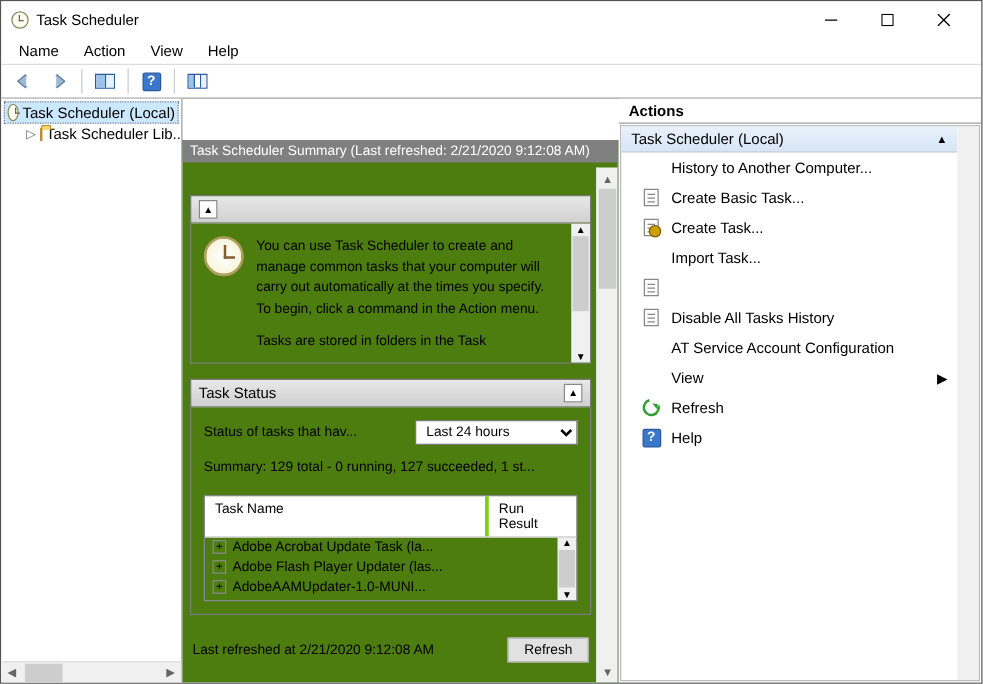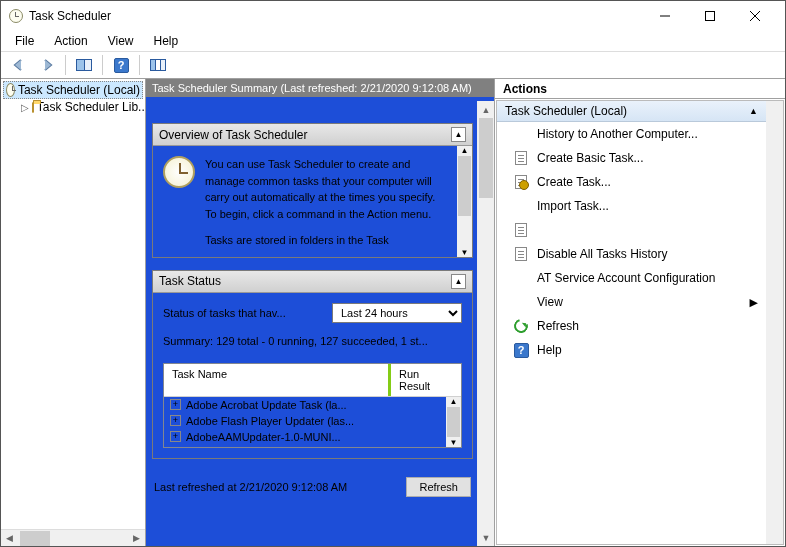--- a/index.html
+++ b/index.html
@@ -16,21 +16,21 @@
 .body { flex:1; display:flex; min-height:0; }
 .left-pane { width:145px; border-right:1px solid #a0a0a0; display:flex; flex-direction:column; background:#fff; }
 .tree { flex:1; overflow:hidden; padding:2px; }
 .tree-item { display:flex; align-items:center; gap:3px; padding:1px 2px; white-space:nowrap; }
 .tree-item.selected { background:#cce8ff; border:1px dotted #888; }
 .tree-item.child { padding-left:18px; }
 .expander { font-size:10px; width:10px; color:#666; }
 .hscroll { height:17px; background:#f0f0f0; display:flex; align-items:center; border-top:1px solid #ddd; }
 .hscroll .thumb { height:15px; width:30px; background:#cdcdcd; margin-left:2px; }
 .hscroll .arrow { width:17px; height:15px; display:flex; align-items:center; justify-content:center; color:#666; font-size:9px; }
-.center-pane { flex:1; display:flex; flex-direction:column; border-right:1px solid #a0a0a0; background:#1d4ed8; min-width:0; }
+.center-pane { flex:1; display:flex; flex-direction:column; border-right:1px solid #a0a0a0; background:#4d7c0f; min-width:0;margin-top:33px; }
 .center-header { height:18px; background:#808080; color:#fff; padding:1px 6px; font-size:11px; display:flex; align-items:center; white-space:nowrap; overflow:hidden; }
 .center-body-wrap { flex:1; display:flex; min-height:0; padding:4px 0 0 6px; }
 .center-body { flex:1; display:flex; flex-direction:column; min-height:0; overflow:hidden; }
 .vscroll { width:17px; background:#f0f0f0; display:flex; flex-direction:column; border-left:1px solid #eee; }
 .vscroll .arrow { height:17px; display:flex; align-items:center; justify-content:center; color:#666; font-size:9px; }
 .vscroll .track { flex:1; position:relative; }
 .vscroll .thumb { position:absolute; top:0; left:1px; right:1px; height:80px; background:#cdcdcd; }
 .panel { border:1px solid #7a7a7a; margin-bottom:12px; margin-right:4px; }
 .panel-head { height:22px; background:linear-gradient(#e8e8e8,#d0d0d0); border-bottom:1px solid #999; display:flex; align-items:center; padding:0 6px; font-weight:400; }
 .panel-head .title { flex:1; }
@@ -110,21 +110,21 @@
     <div class="win-btn">
         <svg width="10" height="10">
           <line x1="0" y1="0" x2="10" y2="10" stroke="#000" stroke-width="1"></line>
           <line x1="10" y1="0" x2="0" y2="10" stroke="#000" stroke-width="1"></line>
         </svg>
       </div>
   </div>
 </div>
 
 <div class="menubar">
-  <div class="menu-item">File</div>
+  <div class="menu-item">Name</div>
   <div class="menu-item">Action</div>
   <div class="menu-item">View</div>
   <div class="menu-item">Help</div>
 </div>
 
 <div class="toolbar">
   <div class="tool-btn">
       <svg width="16" height="14">
         <path d="M10 2 L4 7 L10 12" fill="none" stroke="#5a7aa0" stroke-width="2"></path>
         <path d="M10 2 L4 7 L10 12 Z" fill="#9db8d4"></path>
@@ -179,21 +179,20 @@
   </div>
 
   <div class="center-pane">
     <div class="center-header">Task Scheduler Summary (Last refreshed: 2/21/2020 9:12:08 AM)</div>
     <div class="center-body-wrap">
       <div class="center-body">
 
         <div style="height:22px"></div>
         <div class="panel">
           <div class="panel-head">
-            <span class="title">Overview of Task Scheduler</span>
             <span class="collapse-btn">▲</span>
           </div>
           <div class="panel-body">
             <div class="big-clock"></div>
             <div class="text">
               <div>You can use Task Scheduler to create and manage common tasks that your computer will carry out automatically at the times you specify. To begin, click a command in the Action menu.</div>
               <div class="para2">Tasks are stored in folders in the Task</div>
             </div>
             <div class="small-vscroll">
               <div class="arrow" style="font-size:8px;text-align:center;">▲</div>

